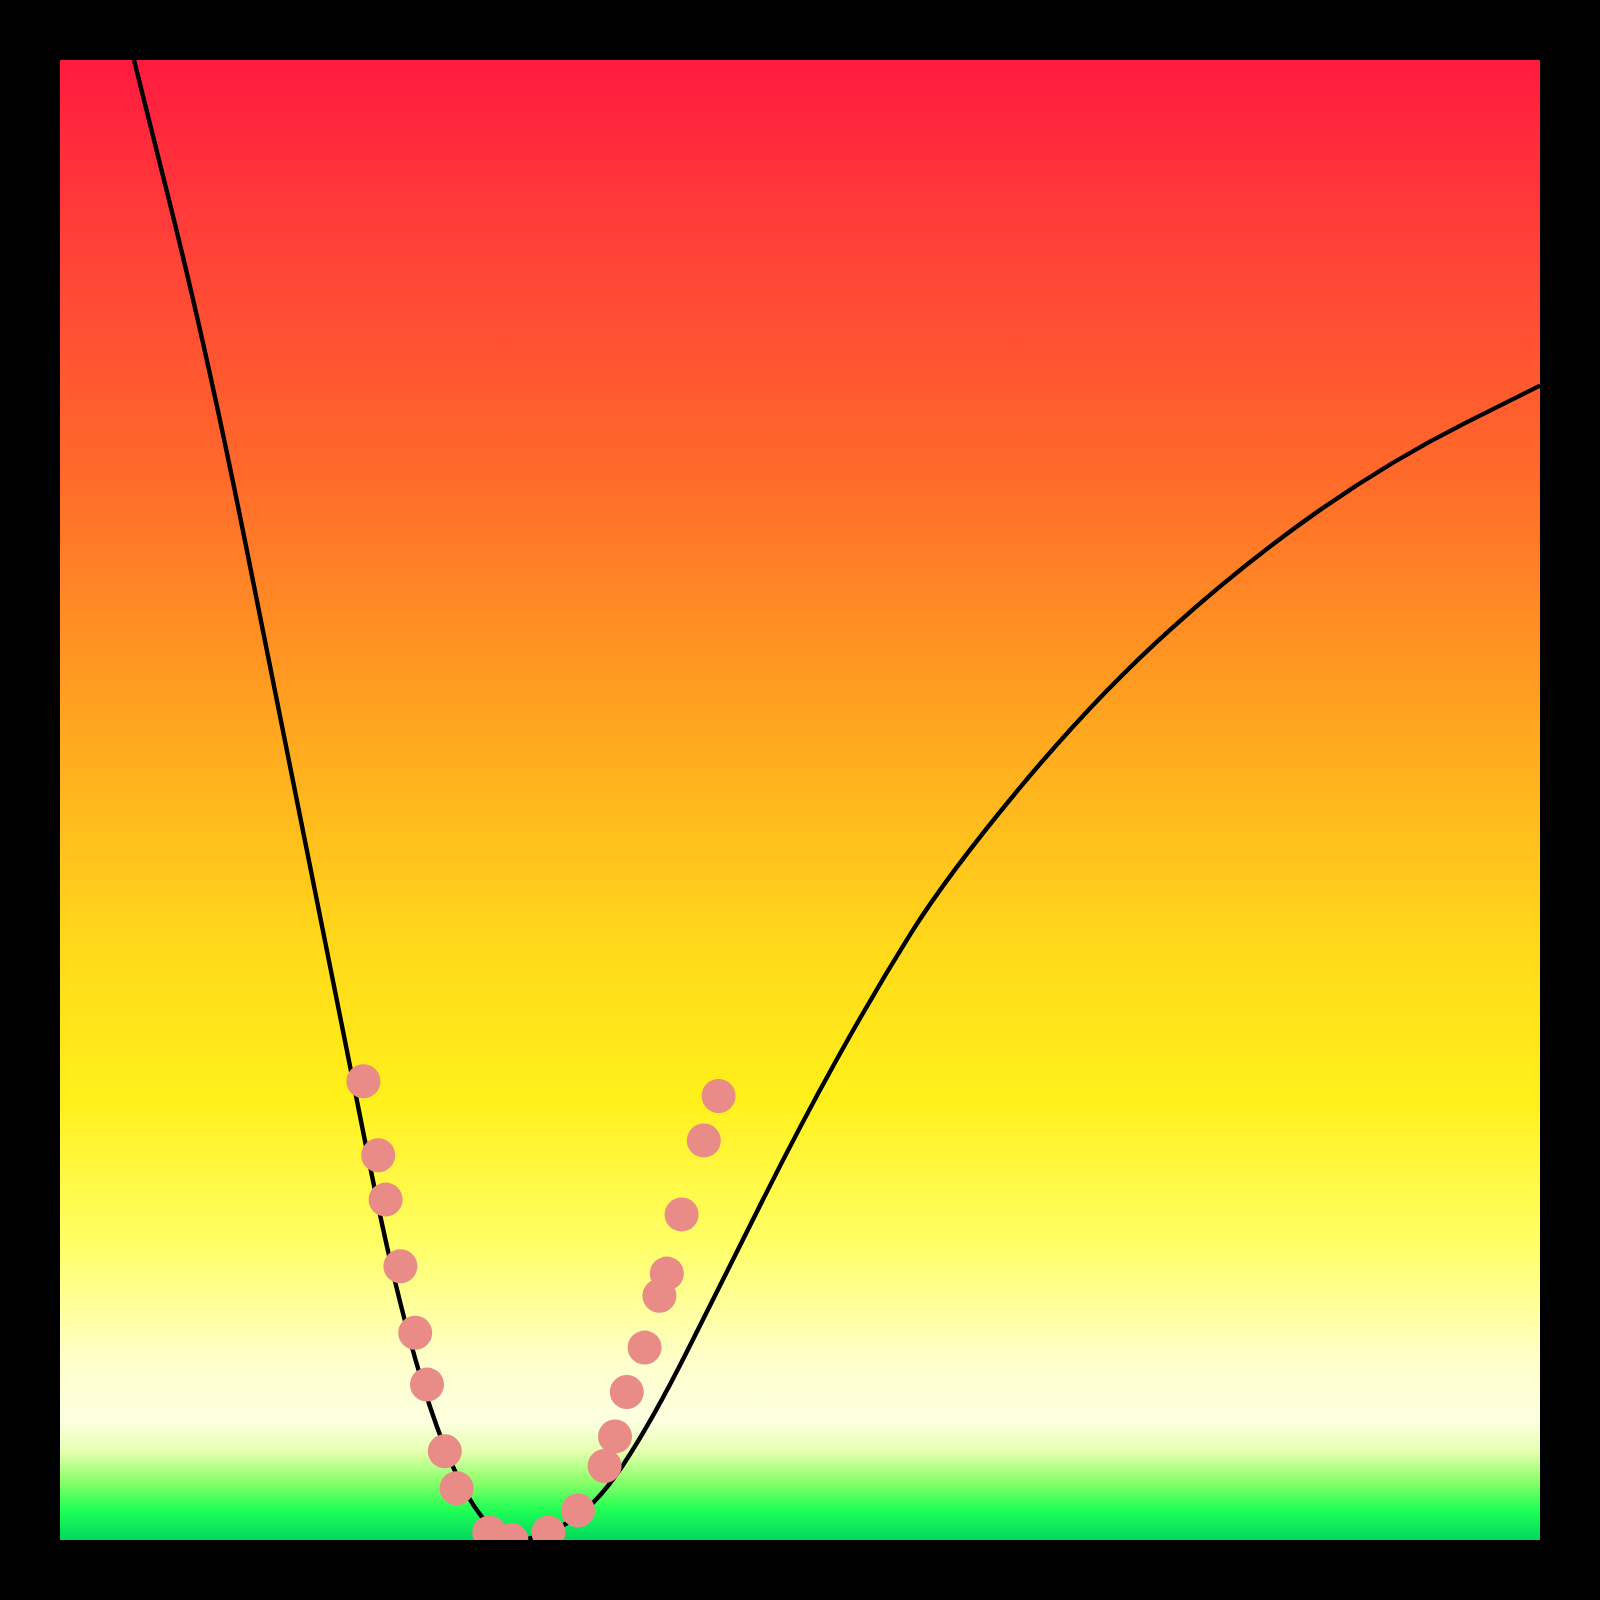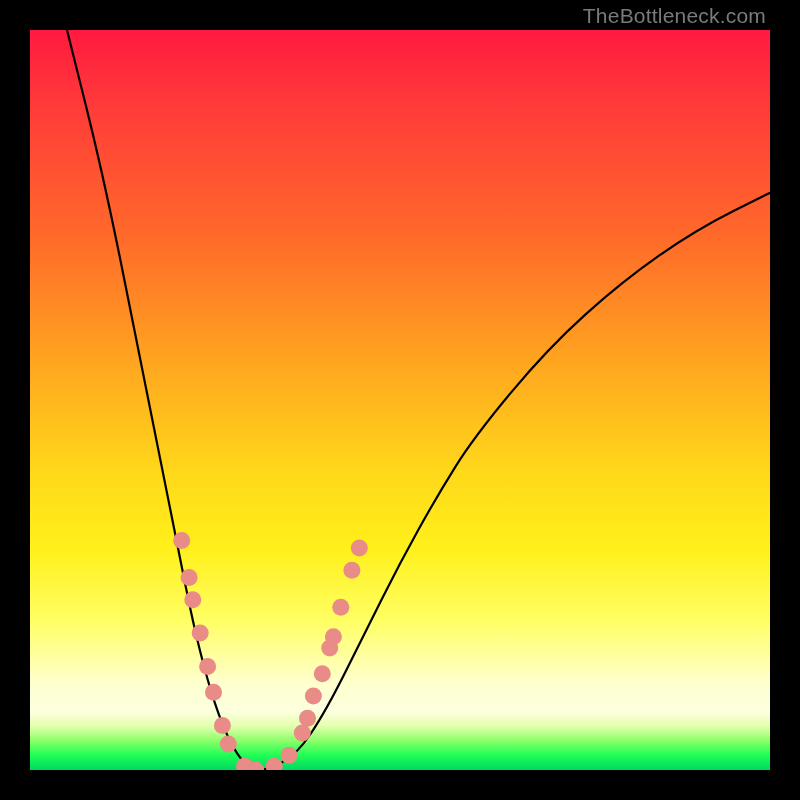--- a/index.html
+++ b/index.html
@@ -88,14 +88,13 @@
           <circle cx="283.4" cy="666.0" r="8.5"></circle>
           <circle cx="292.3" cy="643.8" r="8.5"></circle>
           <circle cx="299.7" cy="617.9" r="8.5"></circle>
           <circle cx="303.4" cy="606.8" r="8.5"></circle>
           <circle cx="310.8" cy="577.2" r="8.5"></circle>
           <circle cx="321.9" cy="540.2" r="8.5"></circle>
           <circle cx="329.3" cy="518.0" r="8.5"></circle>
         </g>
     </svg>
   </div>
-  <div class="watermark">TheBottleneck.com</div>
 </div>
 
 </body></html>

